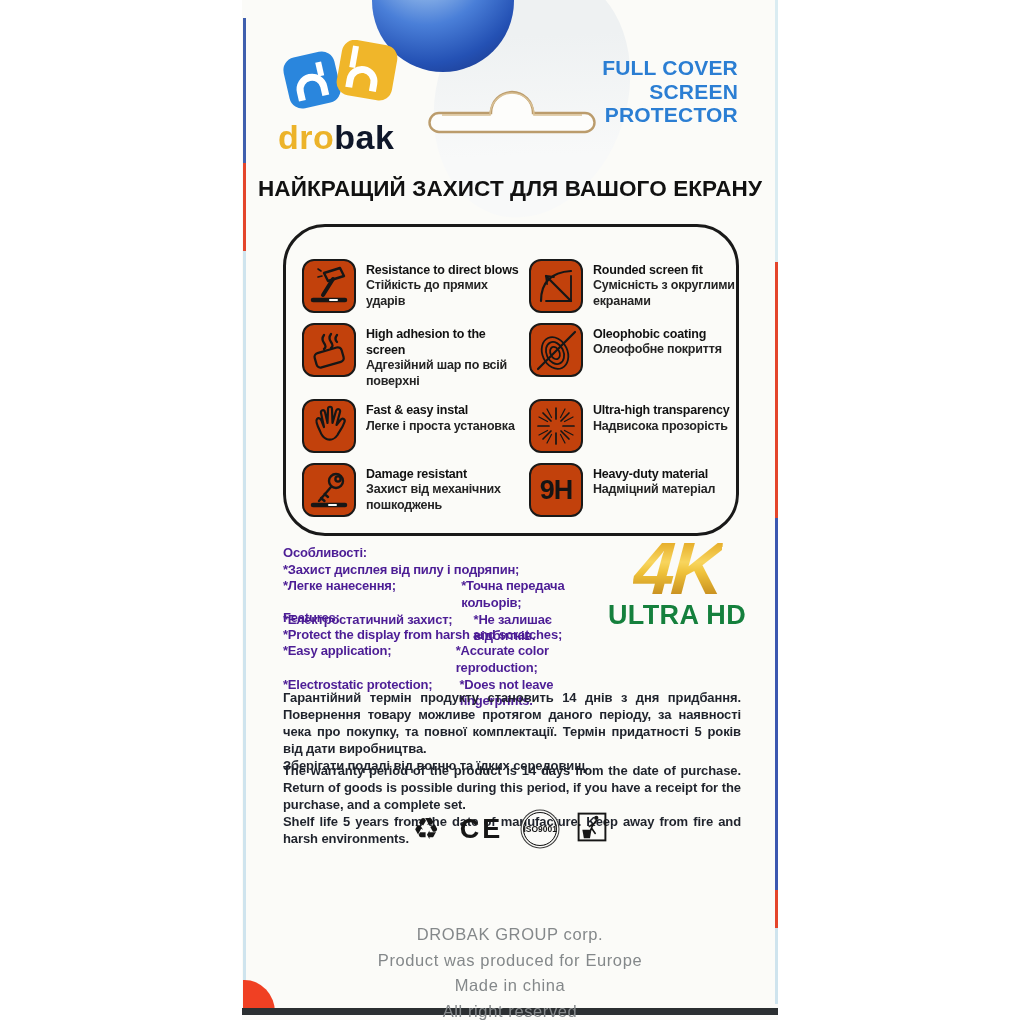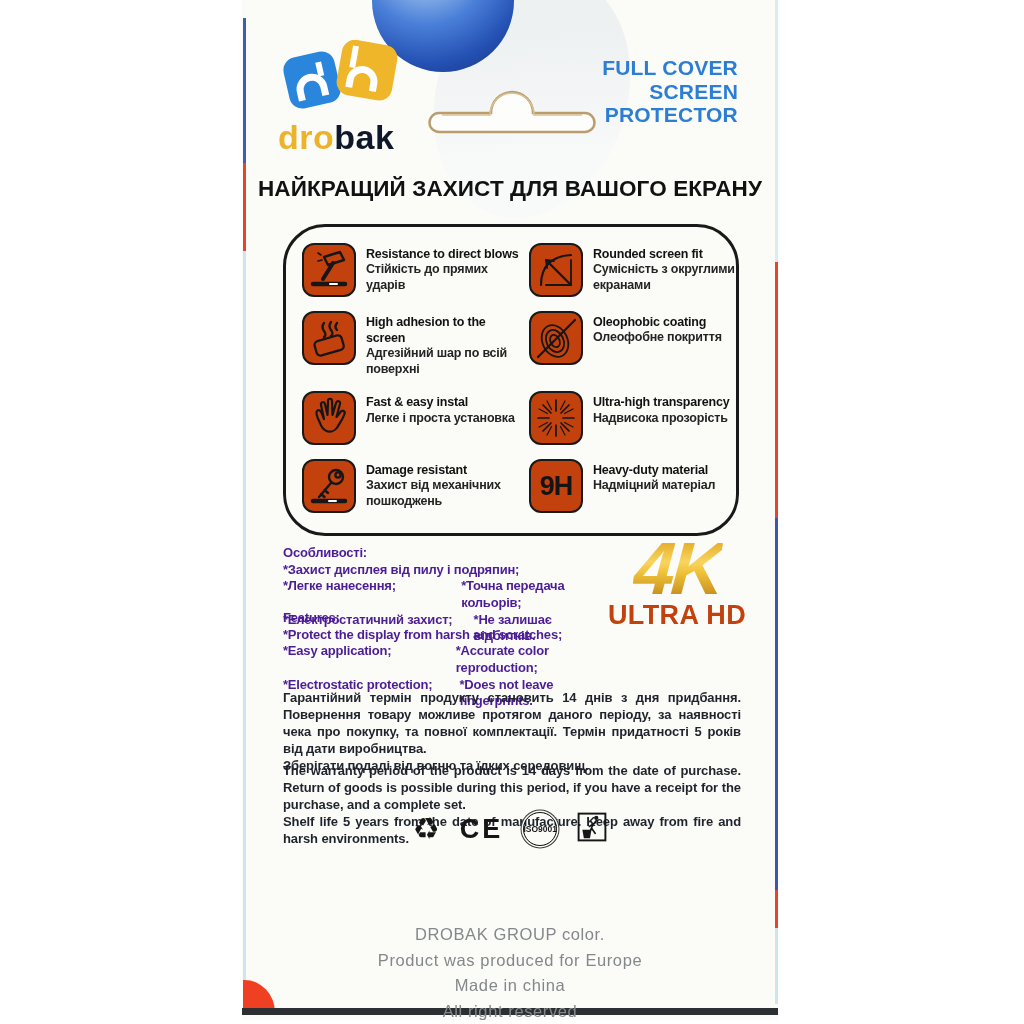--- a/index.html
+++ b/index.html
@@ -45,21 +45,21 @@
                   color:#2b7ed3; font-weight:bold; font-size:21px; line-height:1.12; letter-spacing:0.2px; }
 
   
   .tagline { position:absolute; left:0; right:0; top:176px; text-align:center;
              font-size:22.5px; font-weight:bold; color:#111; letter-spacing:0.1px; }
 
   
   .feature-grid { position:absolute; left:41px; top:224px; width:456px; height:312px;
                   border:3px solid #191919; border-radius:42px;
                   display:grid; grid-template-columns:1fr 1fr; column-gap:8px; row-gap:6px;
-                  padding:16px 10px 12px 16px; background:transparent; }
+                  padding:32px 10px 12px 16px; background:transparent; }
   .cell { display:flex; gap:10px; align-items:flex-start; }
   .icon-box { flex:none; width:54px; height:54px; border:2.5px solid #191919; border-radius:12px;
               display:flex; align-items:center; justify-content:center; background:#c2410c; }
   .cell-text { padding-top:3px; width:155px; }
   .cell-text .en { font-size:12.5px; font-weight:bold; color:#121212; letter-spacing:-0.2px; line-height:1.3; }
   .cell-text .ua { font-size:12.5px; font-weight:bold; color:#242424; letter-spacing:-0.2px; line-height:1.25; }
   .nine-h { font-size:27px; font-weight:bold; color:#141414; letter-spacing:-1px; }
 
   
   .bullets { position:absolute; left:41px; width:330px; font-size:13px; font-weight:bold;
@@ -68,21 +68,21 @@
   .bullets-en { top:610px; }
   .bullets .row2 { display:flex; }
   .bullets .c1 { width:196px; }
 
   
   .badge4k { position:absolute; left:360px; top:534px; width:150px; text-align:center; }
   .badge4k .fourk { display:inline-block; font-size:74px; font-weight:bold; font-style:italic;
            letter-spacing:-4px; line-height:0.95; transform:skewX(-4deg);
            background:linear-gradient(180deg,#e2a41d 5%,#f8d55e 40%,#efc23a 55%,#b97c15 100%);
            -webkit-background-clip:text; background-clip:text; color:transparent; }
-  .badge4k .ultrahd { margin-top:-4px; font-size:27px; font-weight:bold; color:#c2410c; letter-spacing:0.4px; }
+  .badge4k .ultrahd { margin-top:-4px; font-size:27px; font-weight:bold; color:#15803d; letter-spacing:0.4px; }
 
   
   .warranty { position:absolute; left:41px; width:458px; font-size:13px; font-weight:600;
               color:#1f232c; line-height:1.3; text-align:justify; letter-spacing:-0.1px; }
   .warranty-ua { top:690px; }
   .warranty-en { top:763px; }
 
   
   .certs { position:absolute; left:0; right:0; top:812px; display:flex; justify-content:center;
            align-items:center; gap:20px; color:#161616; }
@@ -316,20 +316,20 @@
         <svg width="30" height="30" viewBox="0 0 28 28">
           <rect x="1.5" y="1.5" width="25" height="25" fill="none" stroke="#161616" stroke-width="1.8"></rect>
           <circle cx="18" cy="5.5" r="2" fill="#161616"></circle>
           <path d="M18 8 C16 10 14.5 12 13.5 15 M17 10 L11.5 13.5 M13.5 15 L17 20 M13.5 15 L11 20.5" fill="none" stroke="#161616" stroke-width="1.5" stroke-linecap="round"></path>
           <path d="M5 16.5 h8.5 l-1.4 8 h-5.7 z" fill="#161616"></path>
         </svg>
       </span>
     </div>
 
     <div class="footer">
-      <div>DROBAK GROUP color.</div>
+      <div>DROBAK GROUP corp.</div>
       <div>Product was produced for Europe</div>
       <div>Made in china</div>
       <div>All right reserved</div>
     </div>
 
   </div>
 </div>
 
 </body></html>

